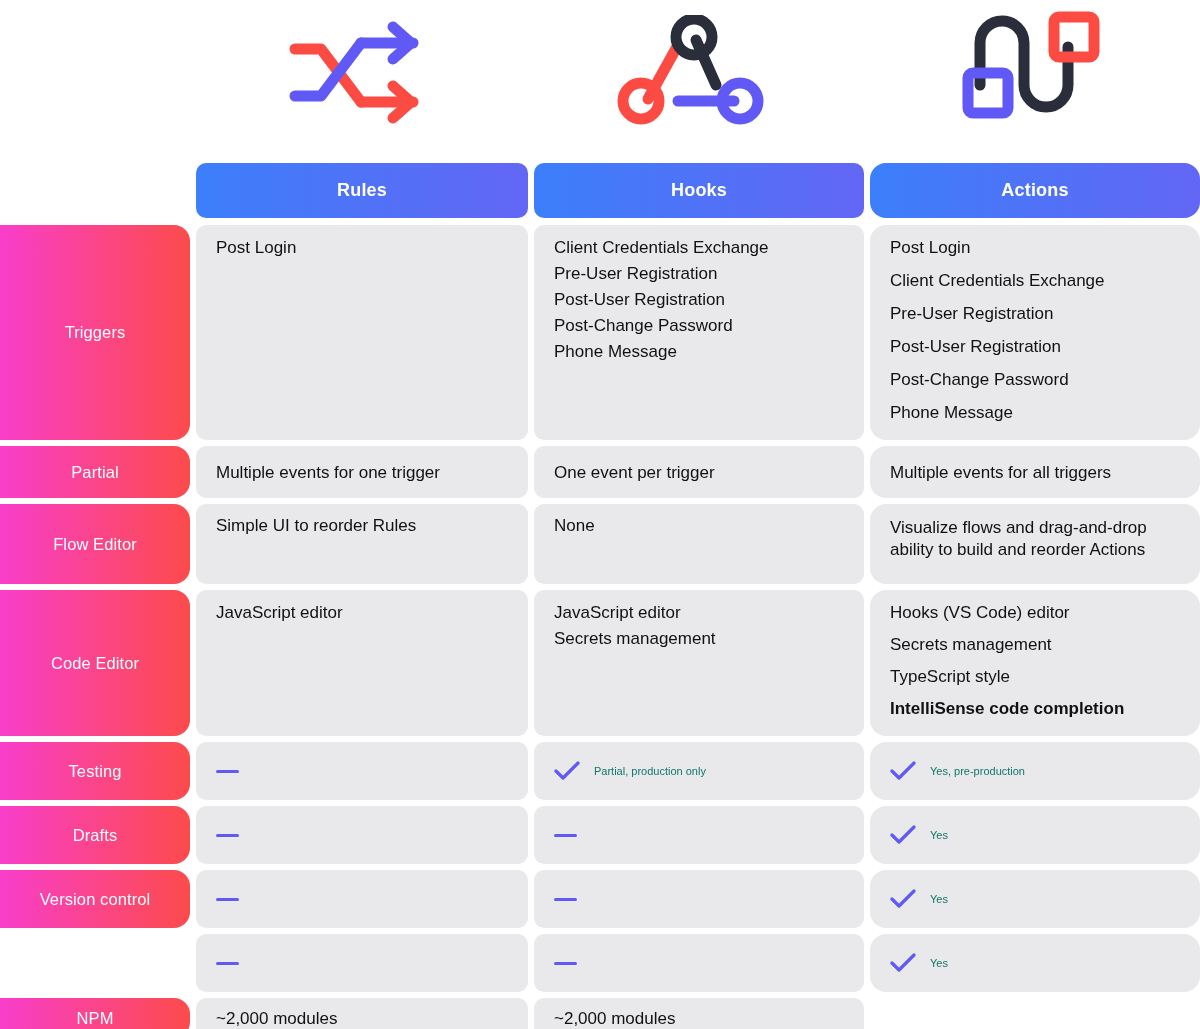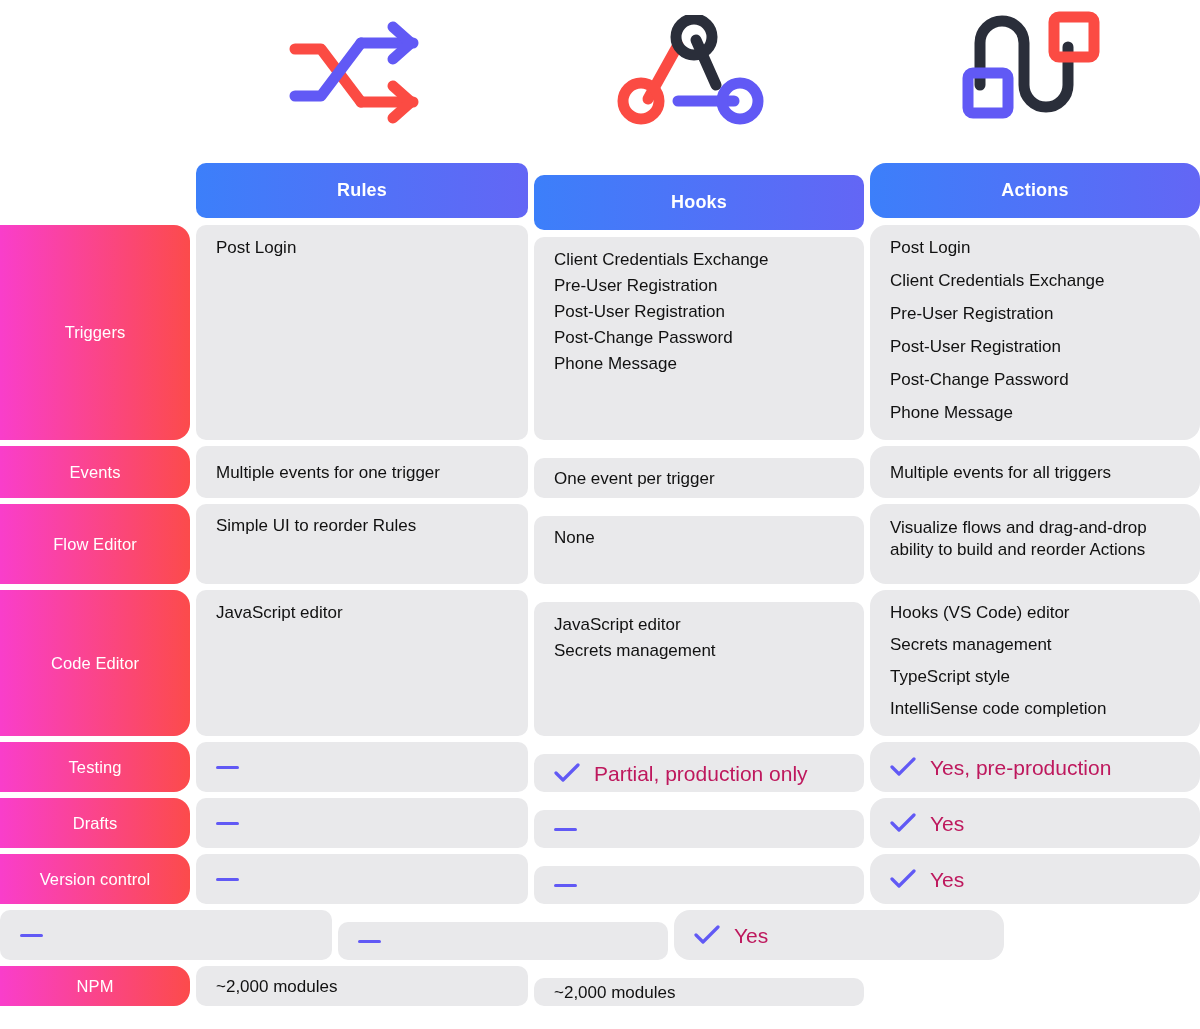--- a/index.html
+++ b/index.html
@@ -86,35 +86,35 @@
     background: #E9E9EB;
     color: #111111;
     font-size: 17px;
     padding: 14px 20px;
     display: flex;
     flex-direction: column;
     justify-content: flex-start;
   }
 
   .col-rules   { flex: 0 0 332px; width: 332px; }
-  .col-hooks   { flex: 0 0 330px; width: 330px; margin-top: 12px; }
+  .col-hooks   { flex: 0 0 330px; width: 330px; }
   .col-actions { flex: 0 0 330px; width: 330px; border-radius: 16px; }
 
   .header-row .label-cell {
     background: transparent;
   }
   .header-row { height: 55px; margin-bottom: 7px; }
   .header-row .head-cell { height: 55px; }
 
   
   .row-triggers { height: 215px; }
   .row-events   { height: 52px; }
   .row-flow     { height: 80px; }
   .row-code     { height: 146px; }
-  .row-testing, .row-drafts, .row-version, .row-debugging { height: 50px; }
+  .row-testing, .row-drafts, .row-version, .row-debugging { height: 58px; justify-content: flex-end; }
   .row-npm      { height: 40px; margin-bottom: 0; }
 
   .row-events .data-cell,
   .row-testing .data-cell,
   .row-drafts .data-cell,
   .row-version .data-cell,
   .row-debugging .data-cell,
   .row-npm .data-cell { justify-content: center; padding-top: 0; padding-bottom: 0; }
 
   .row-flow .data-cell { padding-top: 13px; }
@@ -125,37 +125,37 @@
   .tight .line:last-child { margin-bottom: 0; }
 
   .loose .line  { margin-bottom: 16px; }
   .loose .line:last-child { margin-bottom: 0; }
 
   .wrap .line { white-space: normal; line-height: 1.32; }
 
   .code-list .line { margin-bottom: 9px; }
   .code-list .line:last-child { margin-bottom: 0; }
   .code-list-wide .line { margin-bottom: 15px; }
-  .code-list-wide .line:last-child { margin-bottom: 0; }
+  .code-list-wide .line:last-child { margin-bottom: 0; font-weight: bold; }
 
   
   .mark-row {
     display: flex;
     align-items: center;
     gap: 14px;
   }
   .dash {
     display: inline-block;
     width: 23px;
     height: 3px;
     background: #6159F5;
     border-radius: 2px;
   }
   .check { flex: 0 0 auto; display: block; }
-  .mark-text { font-size: 21px; color: #be185d; line-height: 1; }
+  .mark-text { font-size: 11px; color: #0f766e; line-height: 1; }
 </style>
 </head>
 <body>
 
 <div id="page">
 
   <div class="icon-strip">
 
     <div class="icon-cell icon-rules">
       <svg width="142" height="108" viewBox="0 0 142 108">
@@ -218,21 +218,21 @@
         <div class="line">Post Login</div>
         <div class="line">Client Credentials Exchange</div>
         <div class="line">Pre-User Registration</div>
         <div class="line">Post-User Registration</div>
         <div class="line">Post-Change Password</div>
         <div class="line">Phone Message</div>
       </div>
     </div>
 
     <div class="row row-events">
-      <div class="label-cell">Events</div>
+      <div class="label-cell">Partial</div>
       <div class="data-cell col-rules">
         <div class="line">Multiple events for one trigger</div>
       </div>
       <div class="data-cell col-hooks">
         <div class="line">One event per trigger</div>
       </div>
       <div class="data-cell col-actions">
         <div class="line">Multiple events for all triggers</div>
       </div>
     </div>

